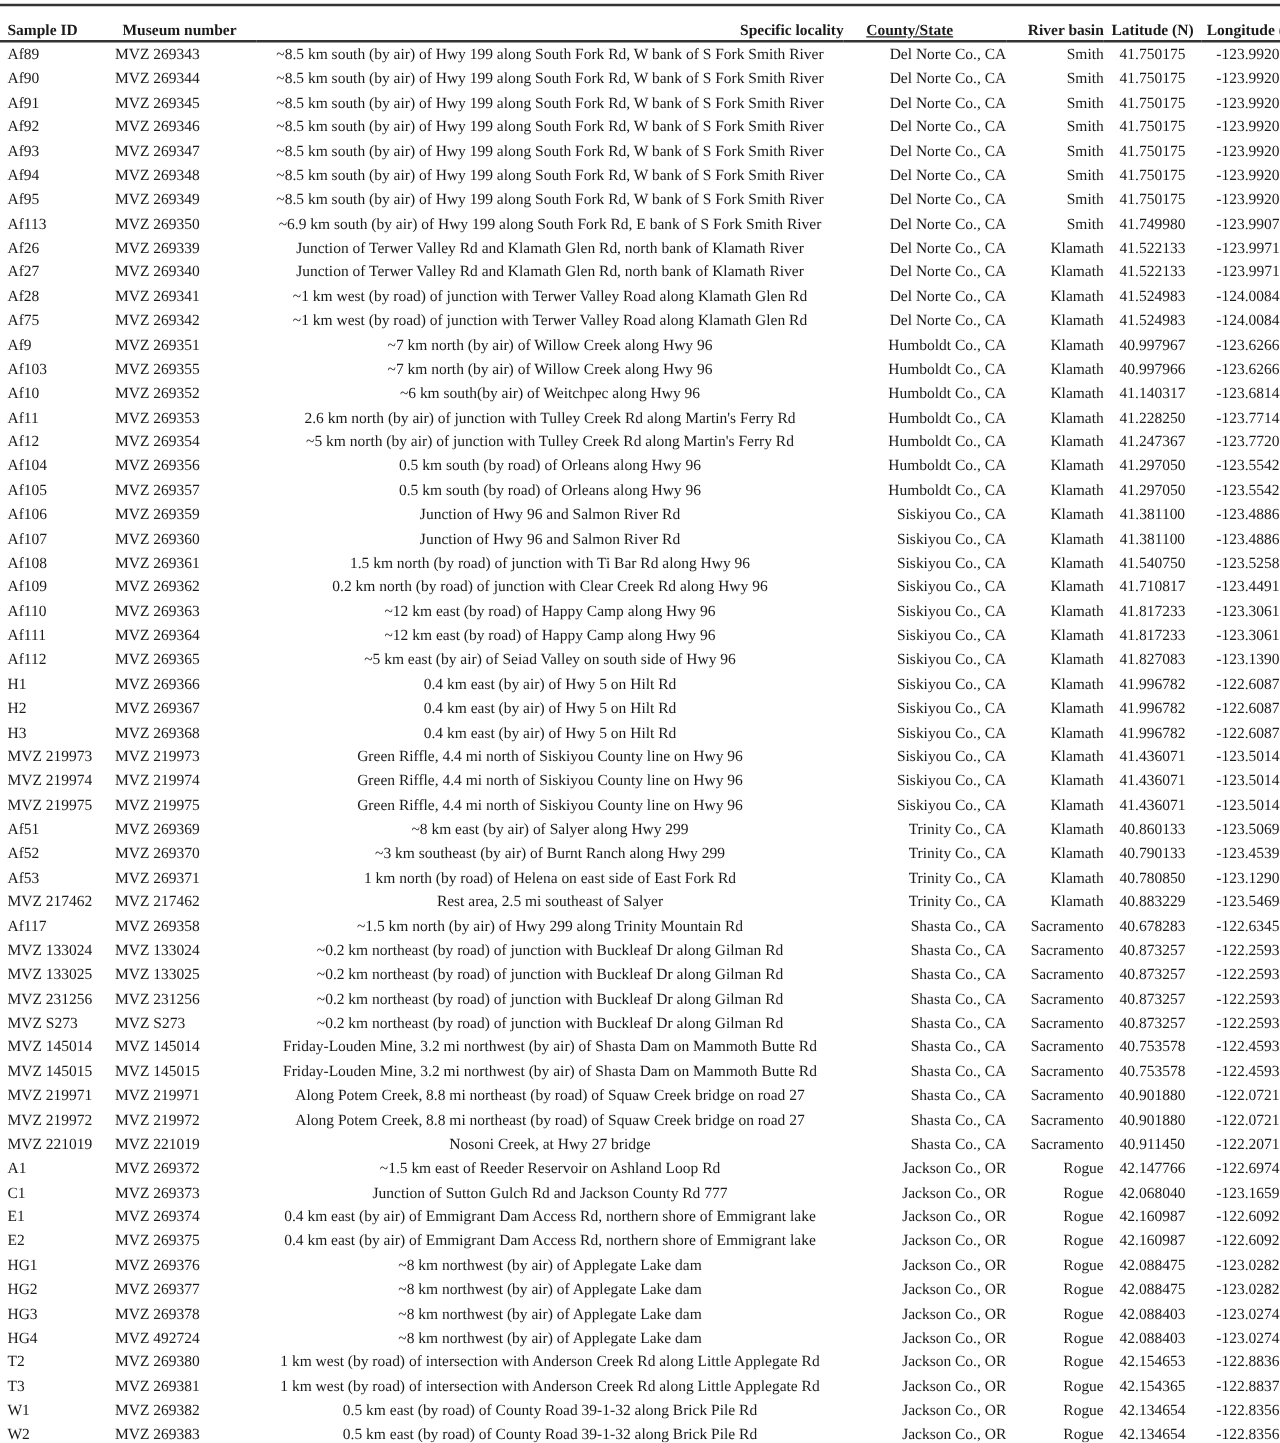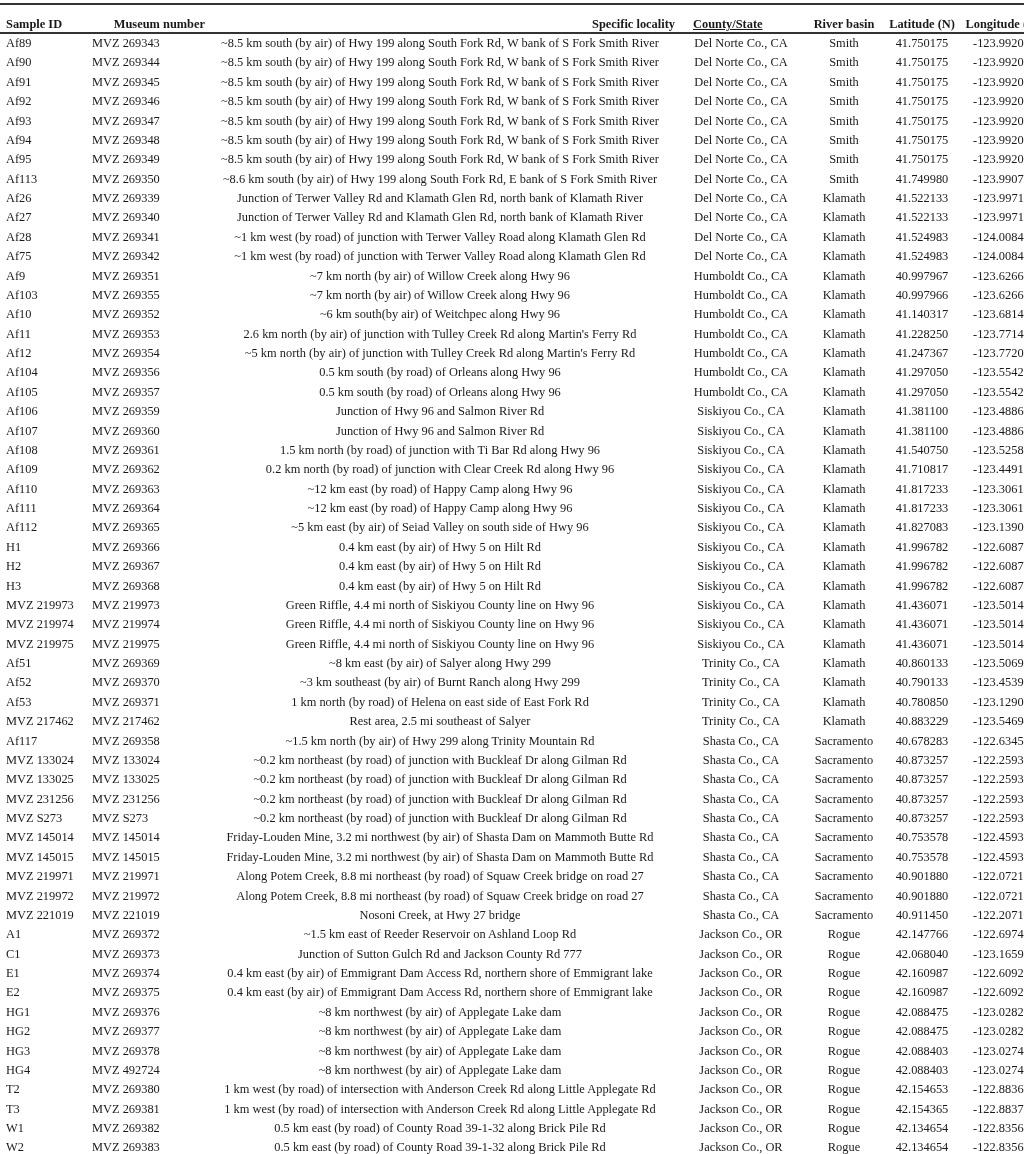--- a/index.html
+++ b/index.html
@@ -6,26 +6,26 @@
   body { width: 1024px; height: 1154px; overflow: hidden; font-family: "Liberation Serif", "DejaVu Serif", serif; color: #1a1a1a; }
   .wrap { position: relative; width: 1024px; padding-top: 3px; }
   .rule-top { height: 2px; background: #333; margin: 0 0 0 0; width: 1024px; }
   table { border-collapse: collapse; width: 1024px; table-layout: fixed; font-size: 12.4px; }
   thead th { font-weight: bold; font-size: 12.4px; padding: 12px 0 1px 0; height: 14px; line-height: 14px; border-bottom: 2px solid #333; white-space: nowrap; }
   tbody td { height: 19.38px; line-height: 19.38px; padding: 0; white-space: nowrap; overflow: hidden; }
   tbody tr:last-child td { border-bottom: 2px solid #777; }
   .c-id { width: 86px; padding-left: 6px !important; text-align: left; margin-left: 41px; }
   .c-mus { width: 107px; text-align: left; }
   .c-loc { width: 470px; text-align: center; }
-  .c-cty { width: 112px; text-align: center; }
-  .c-riv { width: 78px; text-align: center; }
+  .c-cty { width: 112px; text-align: right; }
+  .c-riv { width: 78px; text-align: right; }
   .c-lat { width: 78px; text-align: center; }
   .c-lon { width: 87px; text-align: center; }
   th.c-id { text-align: left; }
-  th.c-mus { text-align: right; padding-left: 6px; margin-top: 12px; }
+  th.c-mus { text-align: left; padding-left: 6px; margin-top: 12px; }
   th.c-loc { text-align: right; }
   th.c-cty { text-align: left; padding-left: 18px; text-decoration: underline; }
   td.c-cty { padding-left: 2px; }
 </style>
 </head>
 <body>
 
 <div class="wrap">
   <div class="rule-top"></div>
   <table>
@@ -100,21 +100,21 @@
           <td class="c-mus">MVZ 269349</td>
           <td class="c-loc">~8.5 km south (by air) of Hwy 199 along South Fork Rd, W bank of S Fork Smith River</td>
           <td class="c-cty">Del Norte Co., CA</td>
           <td class="c-riv">Smith</td>
           <td class="c-lat">41.750175</td>
           <td class="c-lon">-123.992052</td>
         </tr>
         <tr>
           <td class="c-id">Af113</td>
           <td class="c-mus">MVZ 269350</td>
-          <td class="c-loc">~8.6 km south (by air) of Hwy 199 along South Fork Rd, E bank of S Fork Smith River</td>
+          <td class="c-loc">~6.9 km south (by air) of Hwy 199 along South Fork Rd, E bank of S Fork Smith River</td>
           <td class="c-cty">Del Norte Co., CA</td>
           <td class="c-riv">Smith</td>
           <td class="c-lat">41.749980</td>
           <td class="c-lon">-123.990702</td>
         </tr>
         <tr>
           <td class="c-id">Af26</td>
           <td class="c-mus">MVZ 269339</td>
           <td class="c-loc">Junction of Terwer Valley Rd and Klamath Glen Rd, north bank of Klamath River</td>
           <td class="c-cty">Del Norte Co., CA</td>

